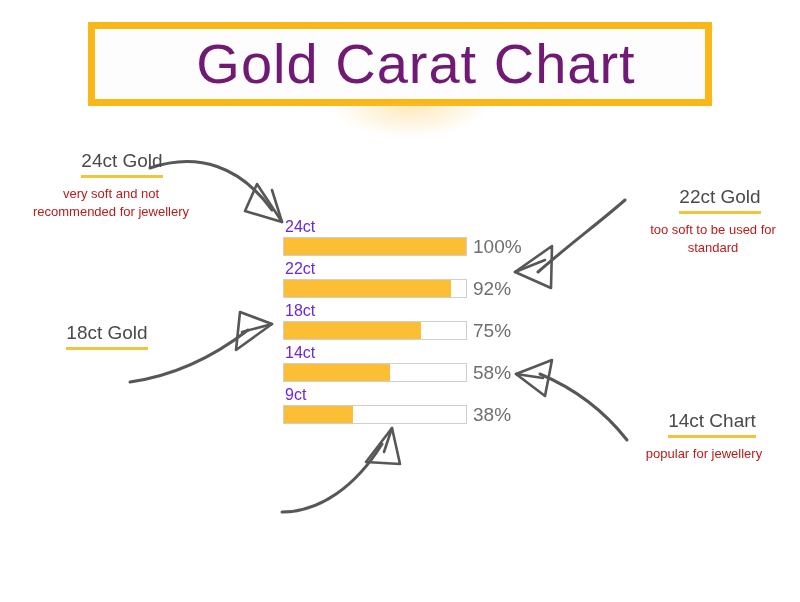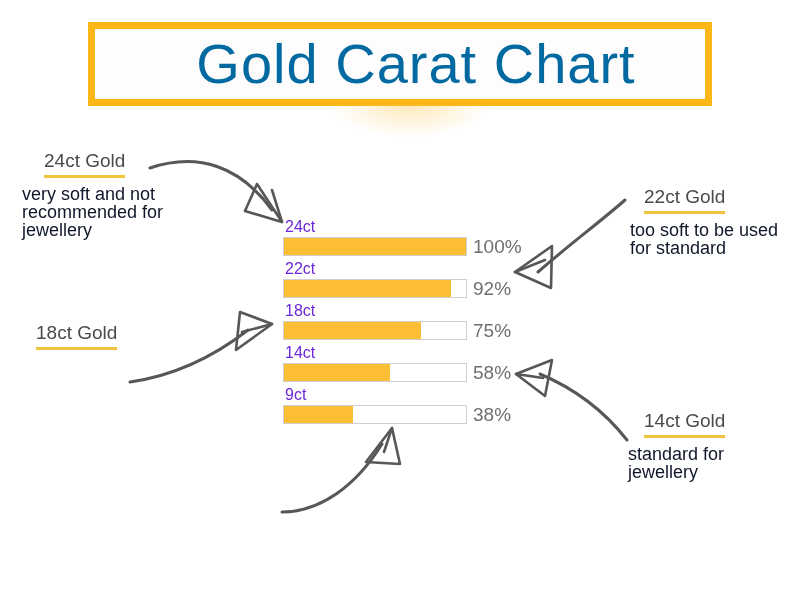--- a/index.html
+++ b/index.html
@@ -30,21 +30,21 @@
     border: 7px solid #F9B818;
     box-sizing: border-box;
     background: #fdfdfd;
     display: flex;
     align-items: center;
     justify-content: center;
   }
   #title-text {
     font-size: 56px;
     font-weight: 300;
-    color: #0369a1;
+    color: #701a75;
     letter-spacing: 1px;
     line-height: 1;
     white-space: nowrap;
     font-family: "Liberation Sans", sans-serif;
     margin-left: 32px;
   }
   #title-glow {
     position: absolute;
     left: 330px;
     top: 104px;
@@ -108,26 +108,26 @@
     color: #4a4a4a;
     font-weight: 400;
     white-space: nowrap;
     font-family: "Liberation Sans", sans-serif;
     display: inline-block;
     padding-bottom: 3px;
     border-bottom: 3px solid #EFC63B;
   }
   .callout-body {
     margin-top: 7px;
-    font-size: 18px;
-    color: #0f172a;
+    font-size: 13px;
+    color: #b91c1c;
     line-height: 18px;
     font-family: "Liberation Sans", sans-serif;
   }
-  .ta-center { }
+  .ta-center { text-align: center; }
 
   #callout-24ct { left: 22px;  top: 150px; width: 178px; }
   #callout-18ct { left: 28px;  top: 322px; width: 150px; }
   #callout-9ct  { left: 163px; top: 442px; width: 170px; }
   #callout-22ct { left: 630px; top: 186px; width: 166px; }
   #callout-14ct { left: 628px; top: 410px; width: 152px; }
 
   #callout-24ct .callout-title { margin-left: 22px; }
   #callout-18ct .callout-title { margin-left: 8px; }
   #callout-9ct  .callout-title { margin-left: 22px; }
@@ -254,17 +254,17 @@
     <div class="callout-title">18ct Gold</div>
   </div>
 
 
   <div class="callout ta-center" id="callout-22ct">
     <div class="callout-title">22ct Gold</div>
     <div class="callout-body">too soft to be used for standard</div>
   </div>
 
   <div class="callout ta-center" id="callout-14ct">
-    <div class="callout-title">14ct Gold</div>
-    <div class="callout-body">standard for jewellery</div>
+    <div class="callout-title">14ct Chart</div>
+    <div class="callout-body">popular for jewellery</div>
   </div>
 
 </div>
 
 </body></html>

